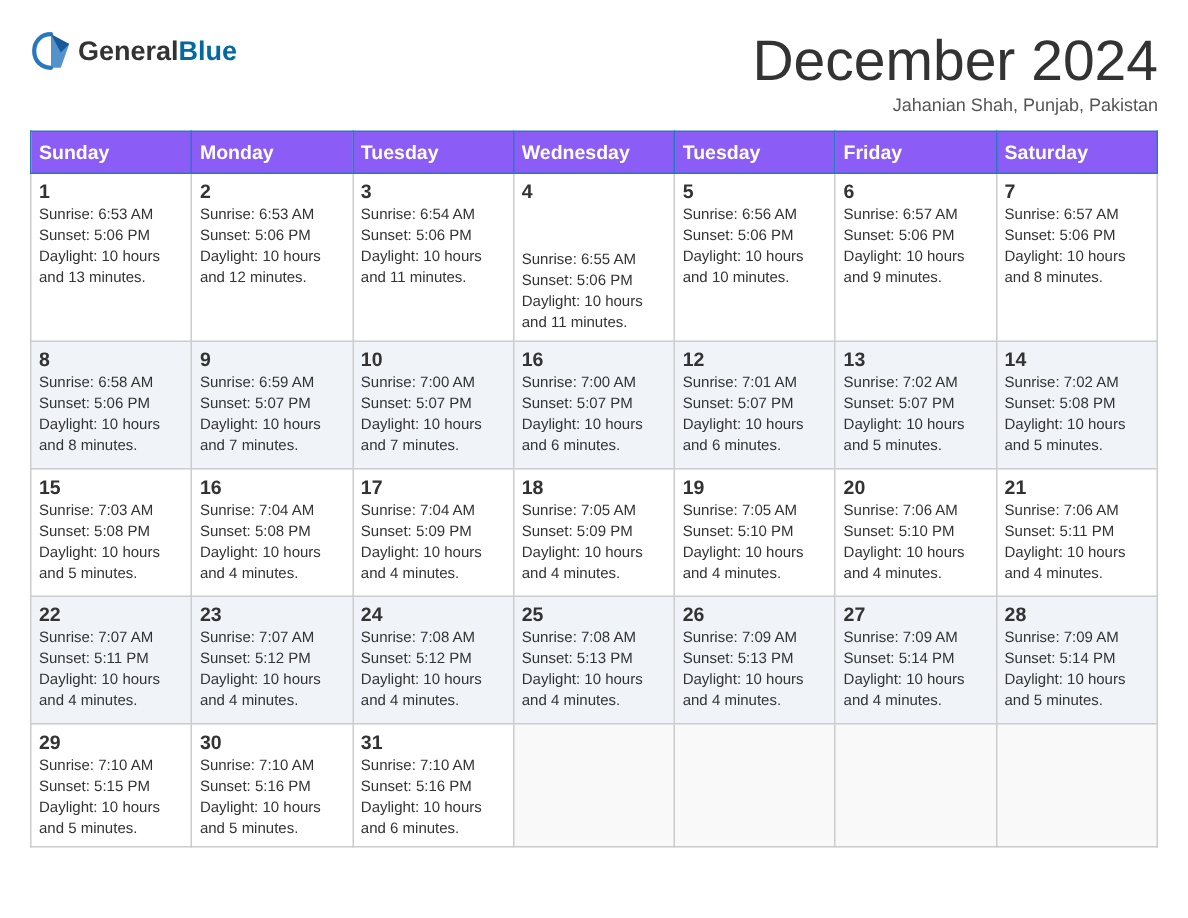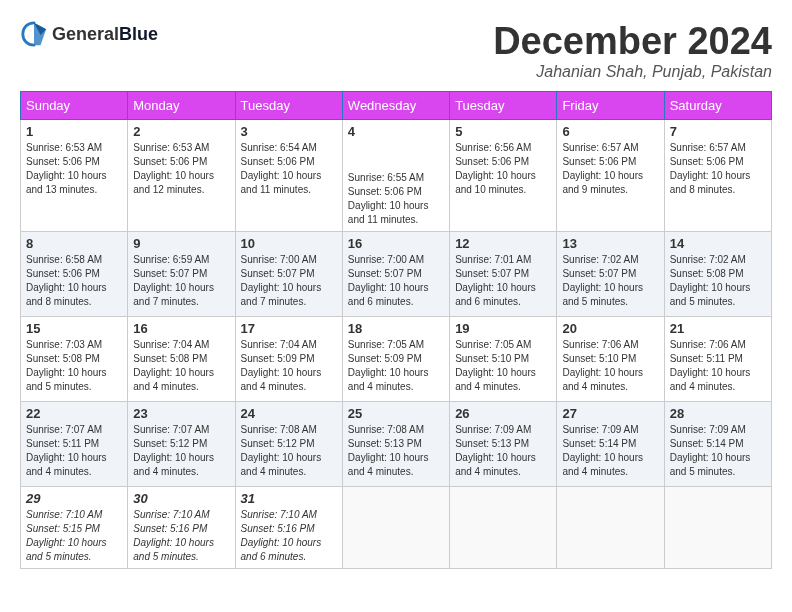--- a/index.html
+++ b/index.html
@@ -23,51 +23,50 @@
     }
     .logo-text-general {
       font-size: 18px;
       font-weight: bold;
       color: #333;
       text-align: right;
     }
     .logo-text-blue {
       font-size: 18px;
       font-weight: bold;
-      color: #0f172a;
+      color: #0369a1;
     }
     .logo-icon {
       width: 28px;
       height: 28px;
     }
     .title-area {
       text-align: right;
     }
     .month-title {
       font-size: 38px;
-      font-weight: bold;
+      font-weight: normal;
       color: #333;
     }
     .location-title {
-      font-size: 16px;
+      font-size: 12px;
       color: #555;
-      font-style: italic;
     }
     .calendar-table {
       width: 100%;
       border-collapse: collapse;
       font-size: 11px;
     }
     .calendar-table th {
-      background-color: #d946ef;
+      background-color: #8b5cf6;
       color: #fff;
       text-align: left;
       padding: 6px 5px;
       font-size: 13px;
-      font-weight: normal;
+      font-weight: bold;
       border: 1px solid #2878c0;
     }
     .calendar-table td {
       border: 1px solid #ccc;
       padding: 4px 5px;
       vertical-align: top;
       width: calc(100% / 7);
       height: 85px;
       color: #333;
     }
@@ -86,21 +85,20 @@
     .day-info {
       font-size: 10px;
       line-height: 1.4;
       color: #333;
     }
     .empty-cell {
       background-color: #f9f9f9 !important;
     }
     .last-row td {
       height: 70px;
-      font-style: italic;
     }
   </style>
 </head>
 <body>
 
 <div class="header-area">
   <div class="logo">
     <svg class="logo-icon" viewBox="0 0 30 30" xmlns="http://www.w3.org/2000/svg">
       <path d="M15 3 C8 3 3 8 3 15 C3 22 8 27 15 27" stroke="#2878c0" stroke-width="3" fill="none" stroke-linecap="round"></path>
       <path d="M15 3 L28 10 L22 27 L15 27" fill="#2878c0" opacity="0.8"></path>

